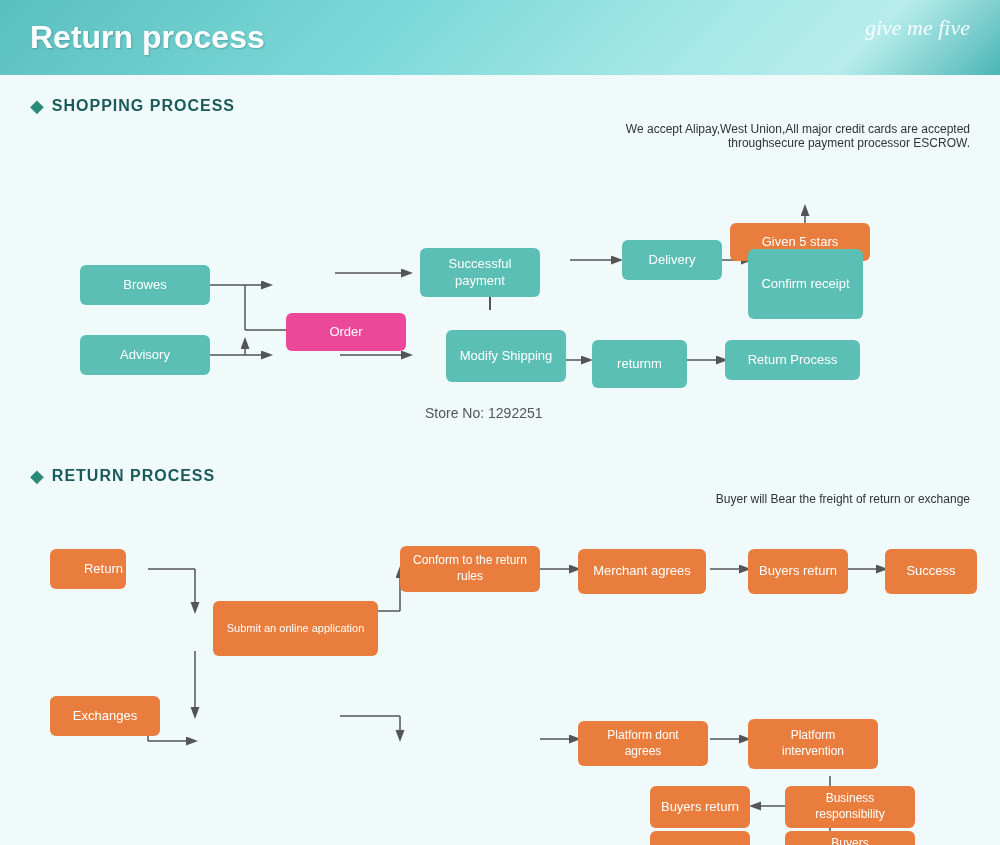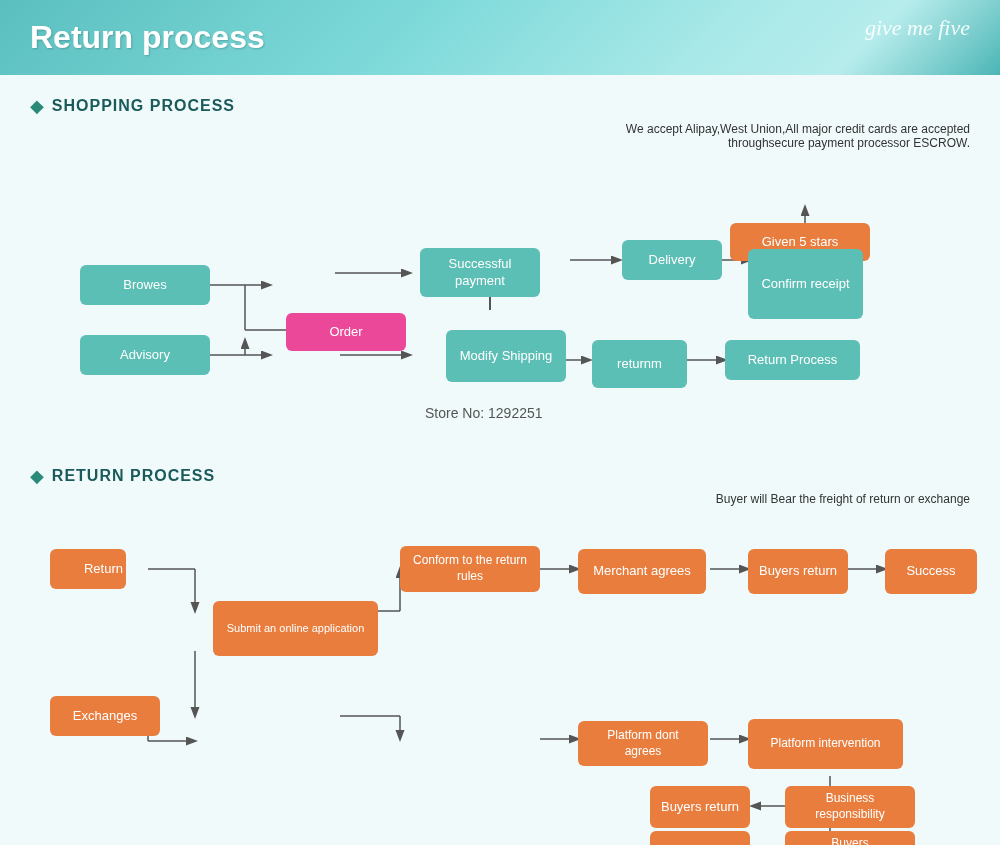--- a/index.html
+++ b/index.html
@@ -330,21 +330,21 @@
 
     <div class="box box-orange" style="left:718px; top:28px; width:100px; height:45px; font-size:13px;">
       <span>Buyers
 return</span>
     </div>
 
     <div class="box box-orange" style="left:855px; top:28px; width:92px; height:45px;">
       <span>Success</span>
     </div>
 
-    <div class="box box-orange" style="left:718px; top:198px; width:155px; height:50px; font-size:12px;">
+    <div class="box box-orange" style="left:718px; top:198px; width:130px; height:50px; font-size:12px;">
       <span>Platform
 intervention</span>
     </div>
 
     <div class="box box-orange" style="left:620px; top:265px; width:100px; height:42px; font-size:13px;">
       <span>Buyers
 return</span>
     </div>
 
     <div class="box box-orange" style="left:755px; top:265px; width:130px; height:42px; font-size:12px;">

